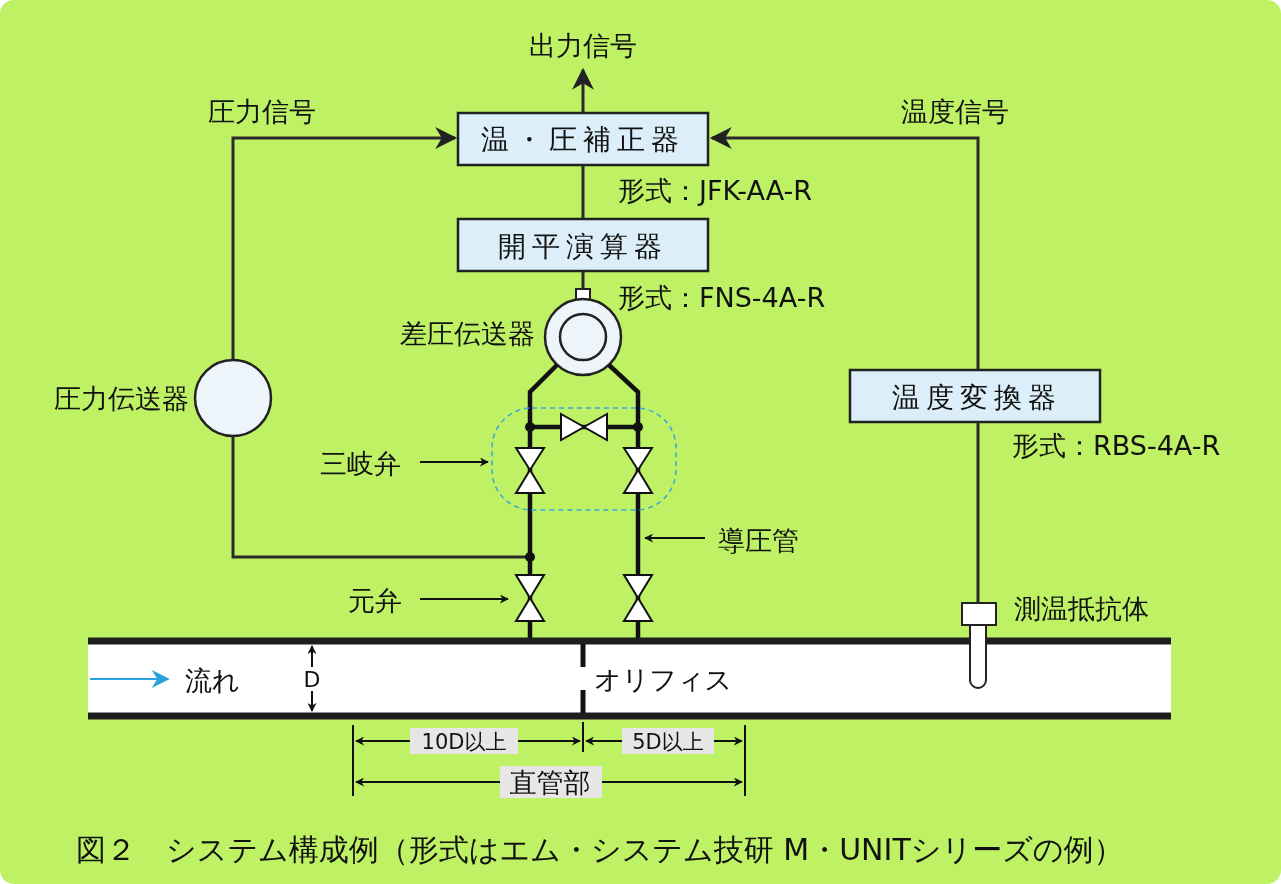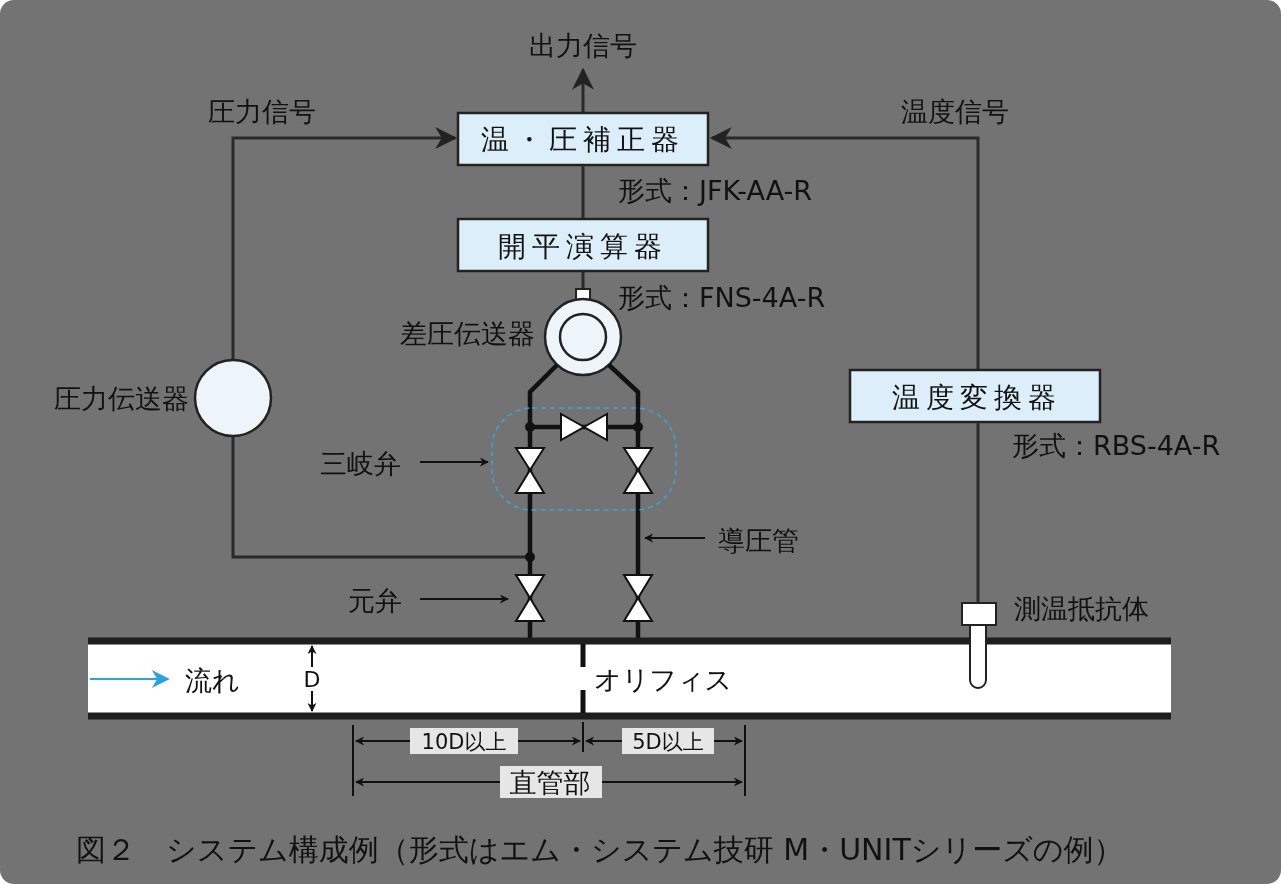--- a/index.html
+++ b/index.html
@@ -1,19 +1,19 @@
 <!DOCTYPE html>
 <html><head>
   <meta charset="utf-8">
   <style>
     html, body { margin: 0; padding: 0; background: #ffffff; }
     body { width: 1281px; height: 884px; overflow: hidden; }
     #panel {
       position: absolute; left: 0; top: 0; width: 1281px; height: 884px;
-      background: #737373; border-radius: 14px;
+      background: #bef264; border-radius: 14px;
     }
     svg#diagram { position: absolute; left: 0; top: 0; }
     .lbl { font-family: "DejaVu Sans", sans-serif; fill: #111; }
     .lbl-jp { font-size: 27px; }
     .lbl-box { font-size: 28px; letter-spacing: 6px; }
     .lbl-model { font-size: 27px; }
     .lbl-dim { font-size: 21px; }
     .lbl-caption { font-size: 30px; }
     .wire { stroke: #2a2a2a; stroke-width: 3; fill: none; }
     .pipe { stroke: #111; stroke-width: 4.5; fill: none; }

